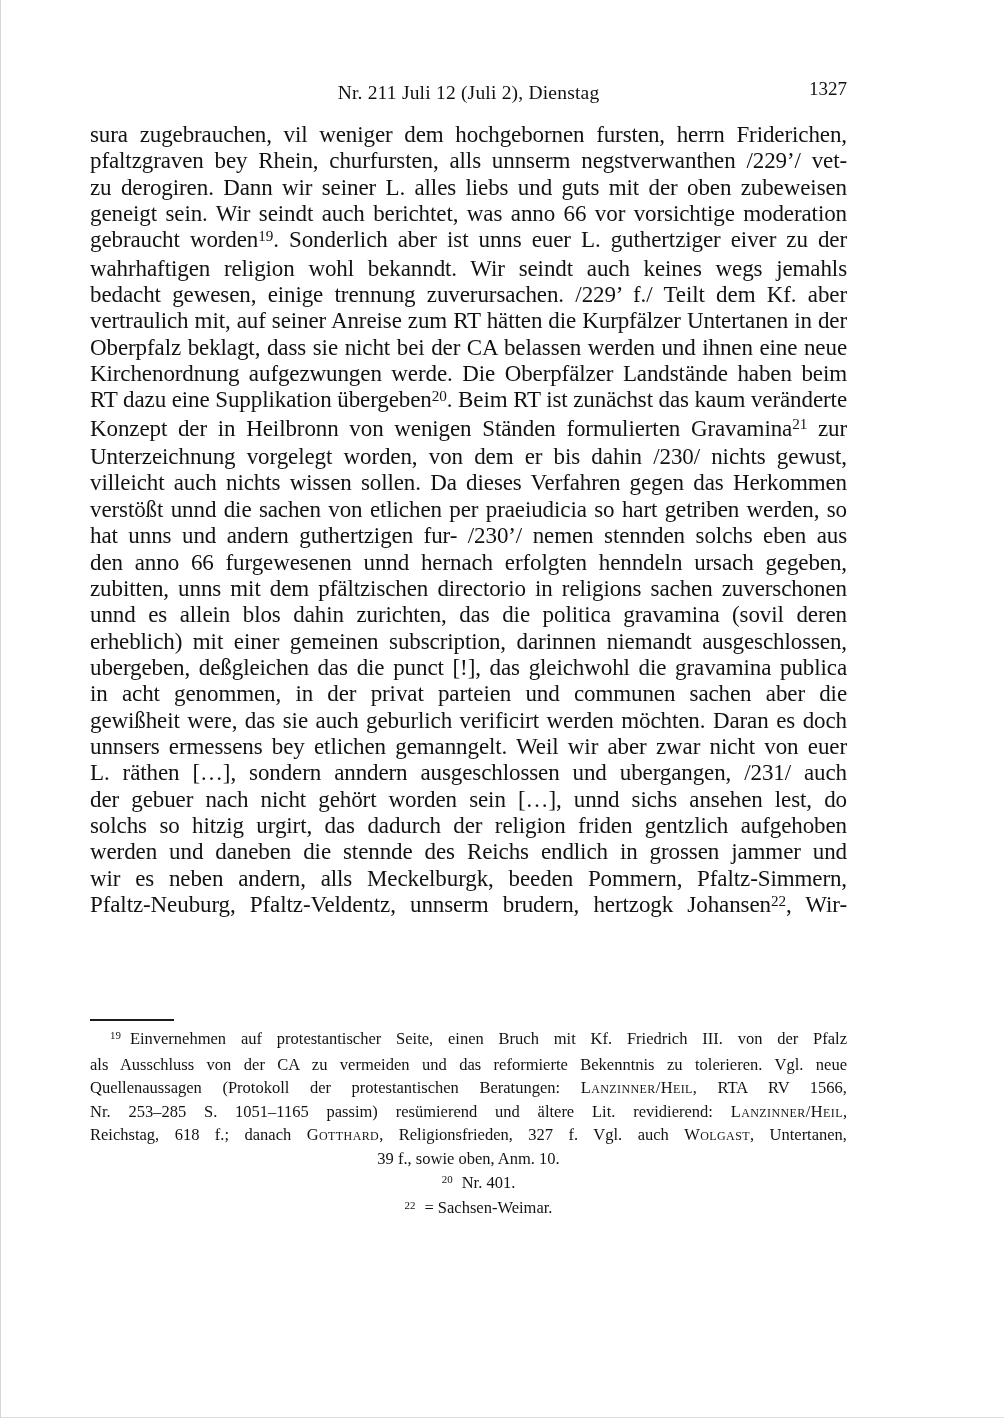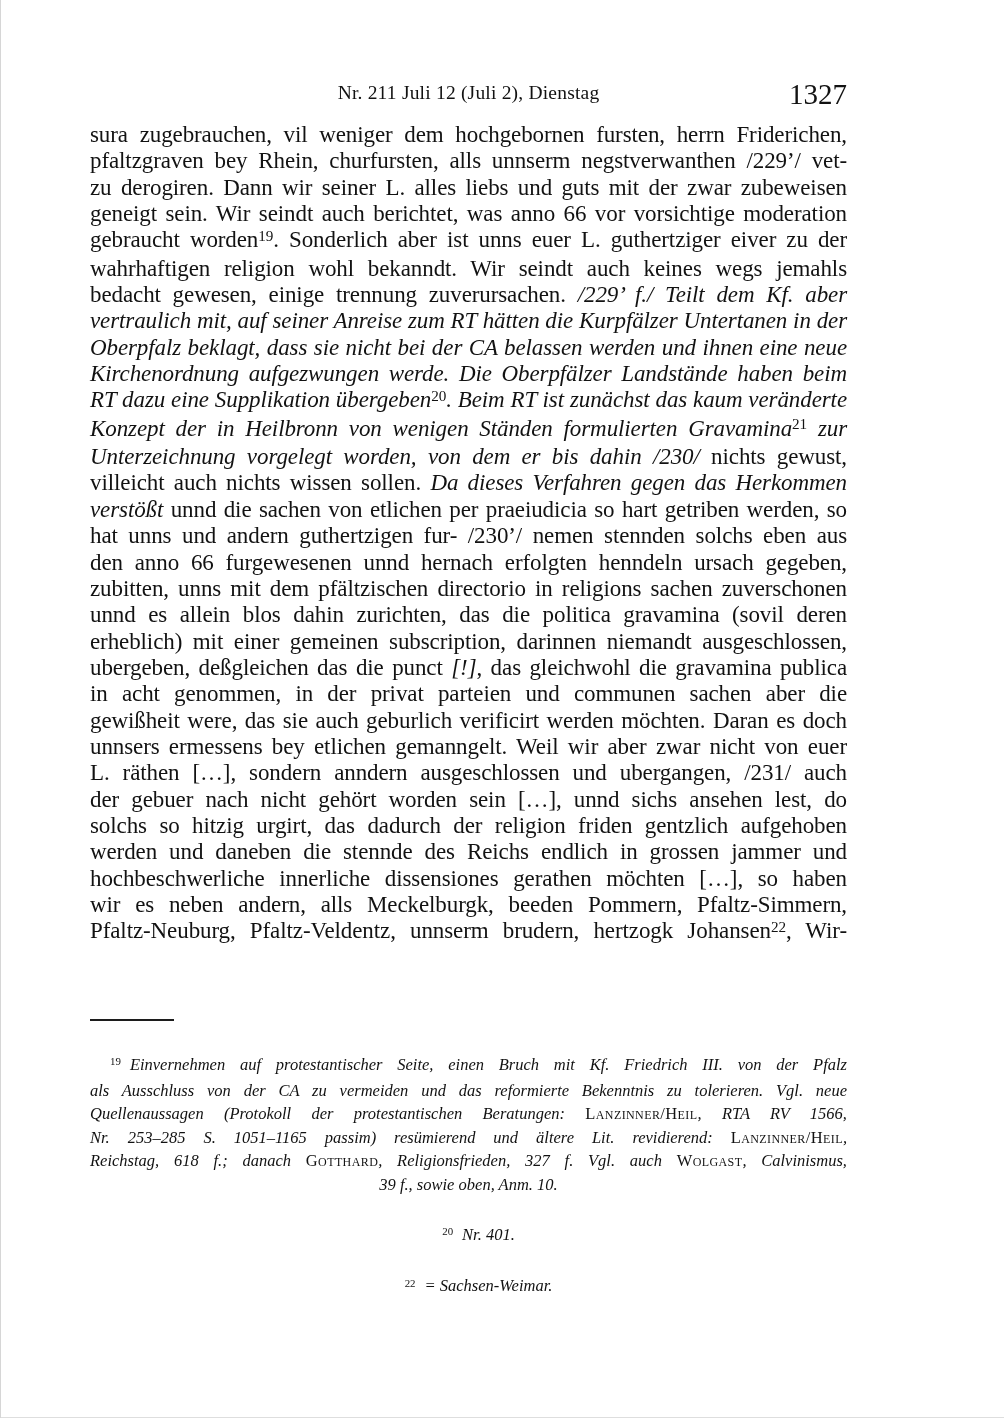--- a/index.html
+++ b/index.html
@@ -11,56 +11,56 @@
     color: #121212;
     font-family: "Liberation Serif", serif;
     overflow: hidden;
     box-shadow: inset 1px 0 0 #d6d6d6, inset 0 -1px 0 #dedede;
   }
   .header { position: absolute; left: 90px; top: 80px; width: 757px; height: 28px; }
   .header-title {
     position: absolute; left: 0; right: 0; top: 2px;
     text-align: center; font-size: 19.5px; letter-spacing: 0.2px;
   }
-  .page-number { position: absolute; right: 0; top: -2px; font-size: 29px; }
+  .page-number { position: absolute; right: 0; top: -2px; font-size: 19px; }
 
   .body-text {
     position: absolute; left: 90px; top: 122px; width: 757px;
     font-size: 23px; line-height: 26.35px; letter-spacing: -0.1px;
   }
   .line { text-align: center; white-space: normal; }
   .just { text-align: justify; text-align-last: justify; text-justify: inter-word; }
-  .it { font-style: italic; }
+  .it { }
   .sc { font-variant: small-caps; letter-spacing: 0.4px; font-style: normal; }
   .sup { font-size: 0.66em; position: relative; top: -0.42em; font-style: normal; }
 
   .fn-rule {
     position: absolute; left: 90px; top: 1019px; width: 84px;
     border-top: 2px solid #1c1c1c; height: 0;
   }
   .footnotes {
     position: absolute; left: 90px; top: 1027px; width: 757px;
     font-size: 16.5px; line-height: 23.6px;
   }
-  .fn-first { text-indent: 20px; margin-top: 26px; }
+  .fn-first { text-indent: 20px; }
   .fn-num { margin-right: 9px; }
 </style>
 </head>
 <body>
 
 <div class="page">
   <div class="header">
     <div class="header-title">Nr. 211 Juli 12 (Juli 2), Dienstag</div>
     <div class="page-number">1327</div>
   </div>
 
   <div class="body-text" id="body-text">
       <div class="line just"><span class="">sura zugebrauchen, vil weniger dem hochgebornen fursten, herrn Friderichen,</span></div>
       <div class="line just"><span class="">pfaltzgraven bey Rhein, churfursten, alls unnserm negstverwanthen /229’/ vet-</span></div>
-      <div class="line just"><span class="">zu derogiren. Dann wir seiner L. alles liebs und guts mit der zwar zubeweisen</span></div>
+      <div class="line just"><span class="">zu derogiren. Dann wir seiner L. alles liebs und guts mit der oben zubeweisen</span></div>
       <div class="line just"><span class="">geneigt sein. Wir seindt auch berichtet, was anno 66 vor vorsichtige moderation</span></div>
       <div class="line just"><span class="">gebraucht worden</span><span class="sup">19</span><span class="">. Sonderlich aber ist unns euer L. guthertziger eiver zu der</span></div>
       <div class="line just"><span class="">wahrhaftigen religion wohl bekanndt. Wir seindt auch keines wegs jemahls</span></div>
       <div class="line just"><span class="">bedacht gewesen, einige trennung zuverursachen. </span><span class="it">/229’ f./ Teilt dem Kf. aber</span></div>
       <div class="line just"><span class="it">vertraulich mit, auf seiner Anreise zum RT hätten die Kurpfälzer Untertanen in der</span></div>
       <div class="line just"><span class="it">Oberpfalz beklagt, dass sie nicht bei der CA belassen werden und ihnen eine neue</span></div>
       <div class="line just"><span class="it">Kirchenordnung aufgezwungen werde. Die Oberpfälzer Landstände haben beim</span></div>
       <div class="line just"><span class="it">RT dazu eine Supplikation übergeben</span><span class="sup">20</span><span class="it">. Beim RT ist zunächst das kaum veränderte</span></div>
       <div class="line just"><span class="it">Konzept der in Heilbronn von wenigen Ständen formulierten Gravamina</span><span class="sup">21</span><span class="it"> zur</span></div>
       <div class="line just"><span class="it">Unterzeichnung vorgelegt worden, von dem er bis dahin /230/ </span><span class="">nichts gewust,</span></div>
@@ -72,30 +72,29 @@
       <div class="line just"><span class="">unnd es allein blos dahin zurichten, das die politica gravamina (sovil deren</span></div>
       <div class="line just"><span class="">erheblich) mit einer gemeinen subscription, darinnen niemandt ausgeschlossen,</span></div>
       <div class="line just"><span class="">ubergeben, deßgleichen das die punct </span><span class="it">[!]</span><span class="">, das gleichwohl die gravamina publica</span></div>
       <div class="line just"><span class="">in acht genommen, in der privat parteien und communen sachen aber die</span></div>
       <div class="line just"><span class="">gewißheit were, das sie auch geburlich verificirt werden möchten. Daran es doch</span></div>
       <div class="line just"><span class="">unnsers ermessens bey etlichen gemanngelt. Weil wir aber zwar nicht von euer</span></div>
       <div class="line just"><span class="">L. räthen […], sondern anndern ausgeschlossen und ubergangen, /231/ auch</span></div>
       <div class="line just"><span class="">der gebuer nach nicht gehört worden sein […], unnd sichs ansehen lest, do</span></div>
       <div class="line just"><span class="">solchs so hitzig urgirt, das dadurch der religion friden gentzlich aufgehoben</span></div>
       <div class="line just"><span class="">werden und daneben die stennde des Reichs endlich in grossen jammer und</span></div>
-      <div class="line just"><span class="">hochbeschwerliche innerliche dissensiones gerathen möchten […], so haben</span></div>
       <div class="line just"><span class="">wir es neben andern, alls Meckelburgk, beeden Pommern, Pfaltz-Simmern,</span></div>
       <div class="line just"><span class="">Pfaltz-Neuburg, Pfaltz-Veldentz, unnserm brudern, hertzogk Johansen</span><span class="sup">22</span><span class="">, Wir-</span></div>
     </div>
 
   <div class="fn-rule"></div>
 
   <div class="footnotes" id="footnotes">
       <div class="line just fn-first"><span class="sup fn-num">19</span><span class="it">Einvernehmen auf protestantischer Seite, einen Bruch mit Kf. Friedrich III. von der Pfalz</span></div>
       <div class="line just"><span class="it">als Ausschluss von der CA zu vermeiden und das reformierte Bekenntnis zu tolerieren. Vgl. neue</span></div>
       <div class="line just"><span class="it">Quellenaussagen (Protokoll der protestantischen Beratungen: </span><span class="sc">Lanzinner/Heil</span><span class="it">, RTA RV 1566,</span></div>
       <div class="line just"><span class="it">Nr. 253–285 S. 1051–1165 passim) resümierend und ältere Lit. revidierend: </span><span class="sc">Lanzinner/Heil</span><span class="it">,</span></div>
-      <div class="line just"><span class="it">Reichstag, 618 f.; danach </span><span class="sc">Gotthard</span><span class="it">, Religionsfrieden, 327 f. Vgl. auch </span><span class="sc">Wolgast</span><span class="it">, Calvinismus,</span></div>
+      <div class="line just"><span class="it">Reichstag, 618 f.; danach </span><span class="sc">Gotthard</span><span class="it">, Religionsfrieden, 327 f. Vgl. auch </span><span class="sc">Wolgast</span><span class="it">, Untertanen,</span></div>
       <div class="line"><span class="it">39 f., sowie oben, Anm. 10.</span></div>
       <div class="line fn-first"><span class="sup fn-num">20</span><span class="it">Nr. 401.</span></div>
       <div class="line fn-first"><span class="sup fn-num">22</span><span class="it">= Sachsen-Weimar.</span></div>
     </div>
 </div>
 
 </body></html>

